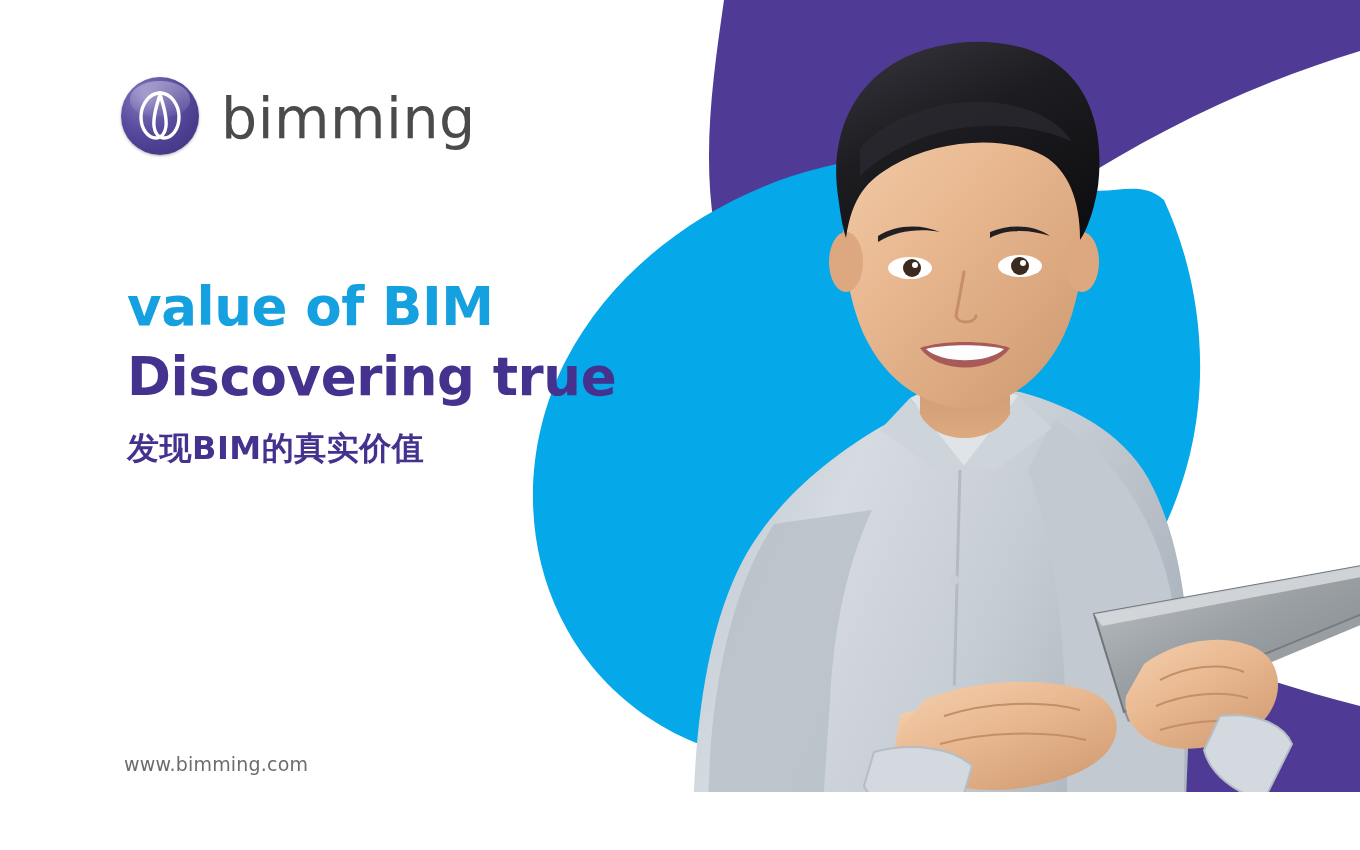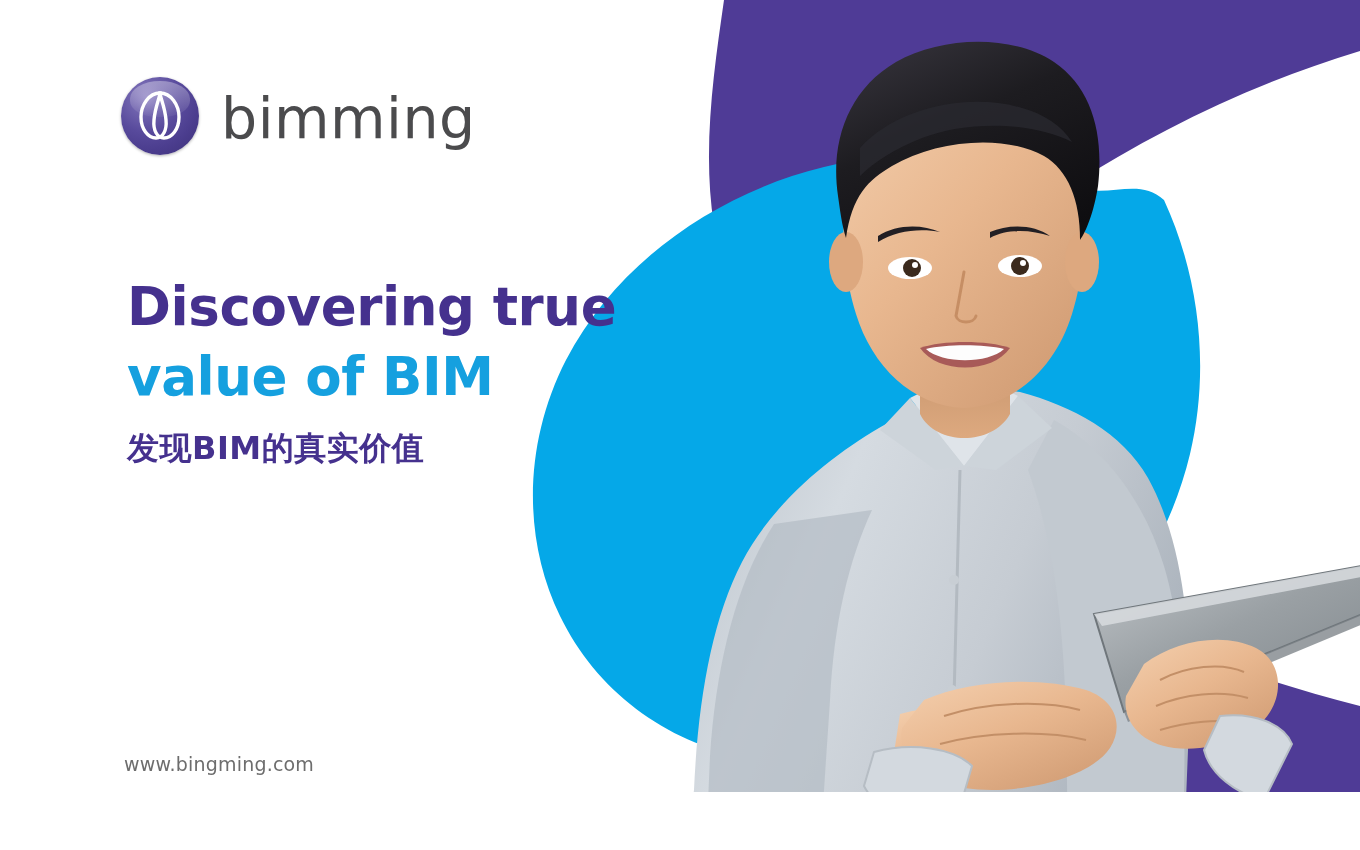--- a/index.html
+++ b/index.html
@@ -293,20 +293,20 @@
                    C 58 52, 51 61, 43 61
                    C 36 61, 32 53, 33 43
                    C 34 30, 39 20, 39 16 Z"></path>
         </g>
       </svg>
     </div>
     <div id="logo-wordmark">bimming</div>
   </div>
 
   <div id="headline-block">
+    <div class="headline-line" id="headline-line-2">value of BIM</div>
     <div class="headline-line" id="headline-line-1">Discovering true</div>
-    <div class="headline-line" id="headline-line-2">value of BIM</div>
     <div id="subheadline">发现BIM的真实价值</div>
   </div>
 
-  <div id="footer-url">www.bingming.com</div>
+  <div id="footer-url">www.bimming.com</div>
 
 </div>
 
 </body></html>

